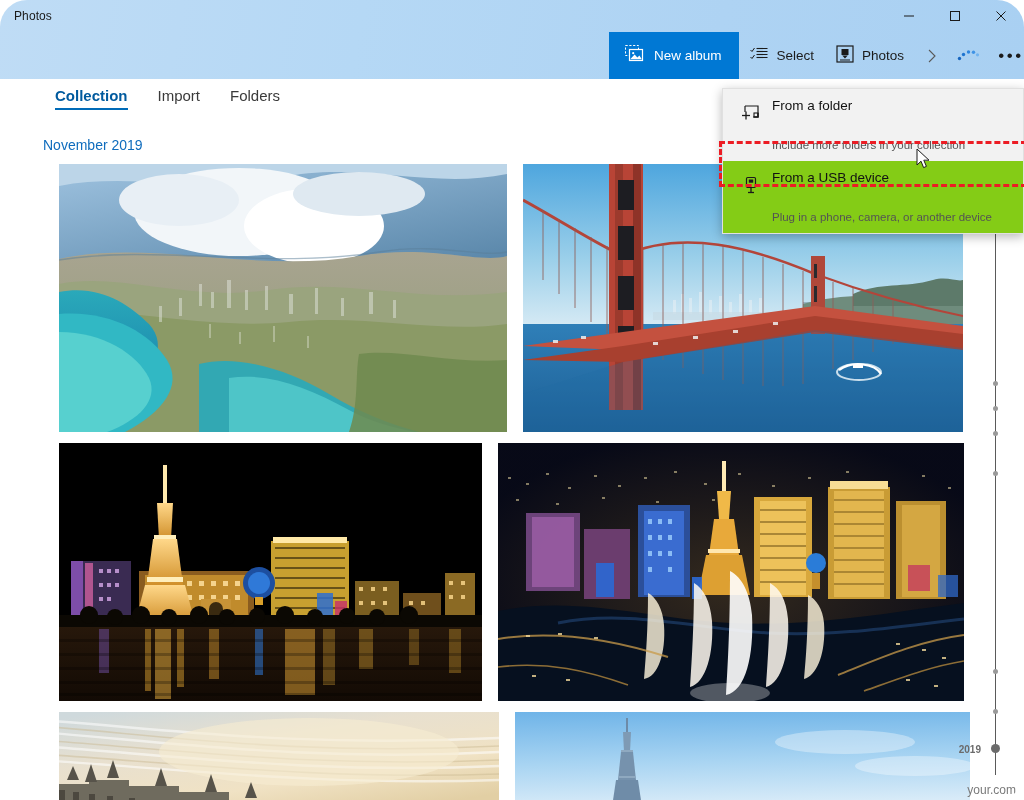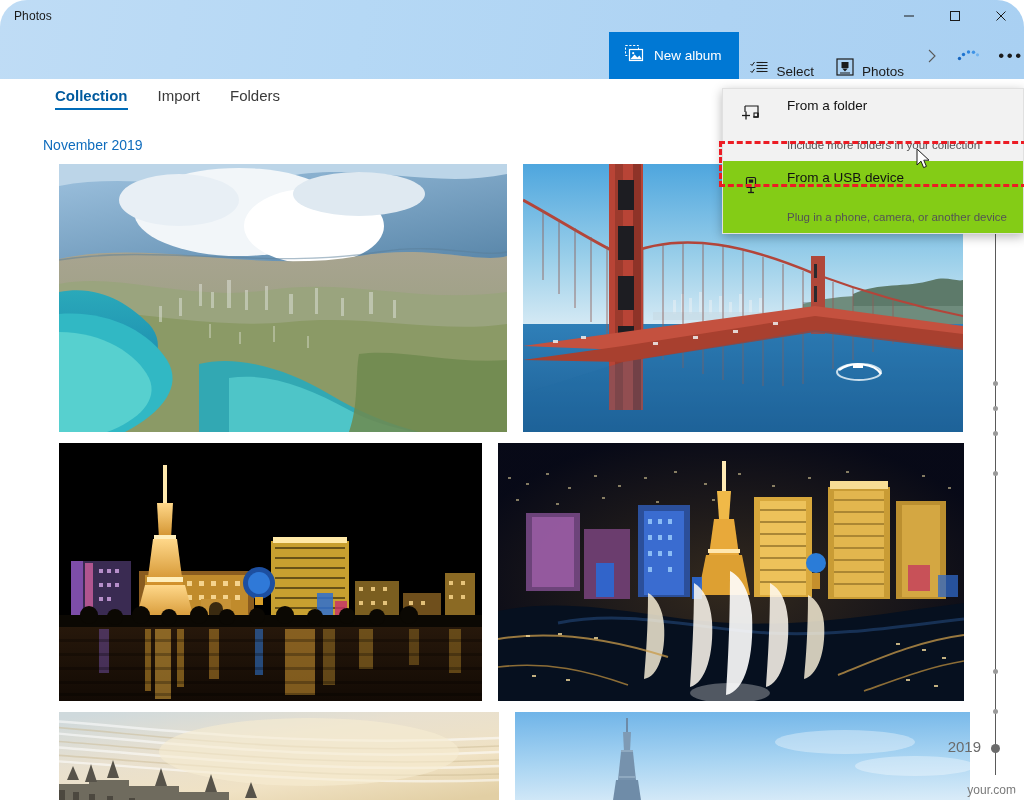--- a/index.html
+++ b/index.html
@@ -40,21 +40,21 @@
     display: flex; align-items: stretch; justify-content: flex-end;
   }
   .tb-primary {
     display: flex; align-items: center; gap: 9px;
     padding: 0 18px 0 16px;
     background: #0078d4; color: #ffffff;
     height: 47px;
   }
   .tb-primary .tb-label { font-size: 13.5px; }
   .tb-item {
-    display: flex; align-items: flex-end; gap: 8px;
+    display: flex; align-items: center; gap: 8px;
     padding: 0 11px; height: 47px;
     color: #1b1b1b; font-size: 13.5px;
   }
   .tb-icononly {
     display: flex; align-items: center; justify-content: center;
     width: 34px; height: 47px; color: #4b4b4b;
   }
   .tb-spinner { width: 40px; }
   .tb-more { width: 44px; color: #1b1b1b; font-size: 17px; letter-spacing: 2.5px; }
 
@@ -100,37 +100,37 @@
     position: absolute; left: 5px; top: 9px;
     width: 15px; height: 15px; border: 1px solid #5a5a5a;
     border-radius: 50%; background: #ffffff;
   }
   .tl-dot {
     position: absolute; left: 10px; width: 5px; height: 5px;
     border-radius: 50%; background: #9a9a9a;
   }
   .tl-year {
     position: absolute; right: 28px; bottom: 26px;
-    font-size: 15px; color: #6b6b6b;
+    font-size: 10px; color: #6b6b6b; font-weight: bold;
   }
   .tl-year-dot {
     position: absolute; left: 8px; bottom: 28px;
     width: 9px; height: 9px; border-radius: 50%; background: #6b6b6b;
   }
 
   
   .menu {
     position: absolute; left: 722px; top: 88px; width: 302px;
     background: #f2f2f2;
     box-shadow: 0 3px 10px rgba(0,0,0,.28);
     border: 1px solid #e0e0e0;
     z-index: 50;
   }
   .menu-item {
-    display: flex; align-items: flex-start; gap: 24px;
+    display: flex; align-items: flex-start; gap: 9px;
     padding: 9px 14px 10px 18px;
     position: relative;
   }
   .menu-item.hl { background: #84cc16; }
   .menu-icon { flex: 0 0 22px; padding-top: 6px; color: #1b1b1b; }
   .menu-texts { display: flex; flex-direction: column; gap: 1px; }
   .menu-title { font-size: 13.5px; color: #121212; }
   .menu-sub { font-size: 11.5px; color: #545454; margin-top: 25px; }
   .hl-box {
     position: absolute; left: 719px; top: 141px; width: 308px; height: 46px;

